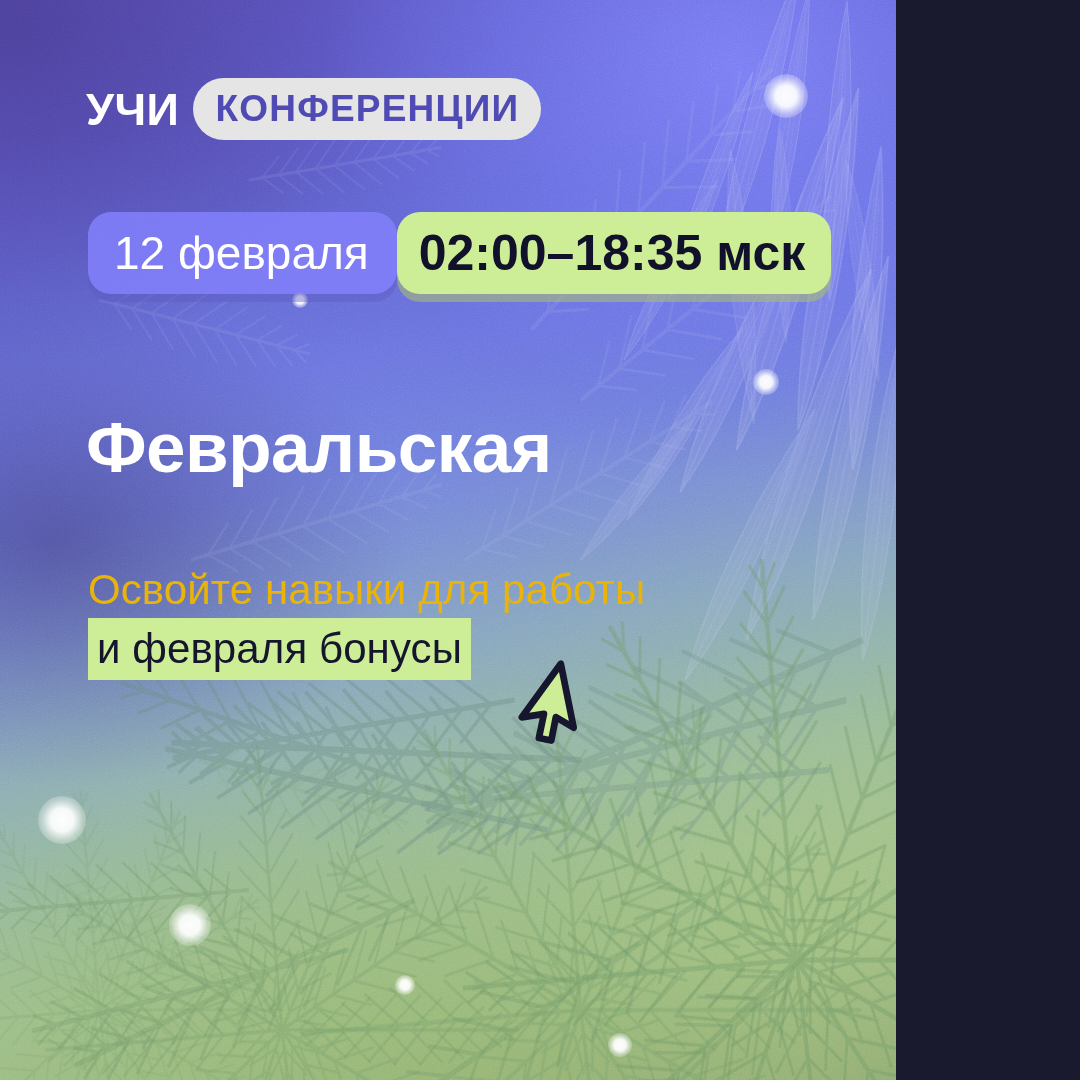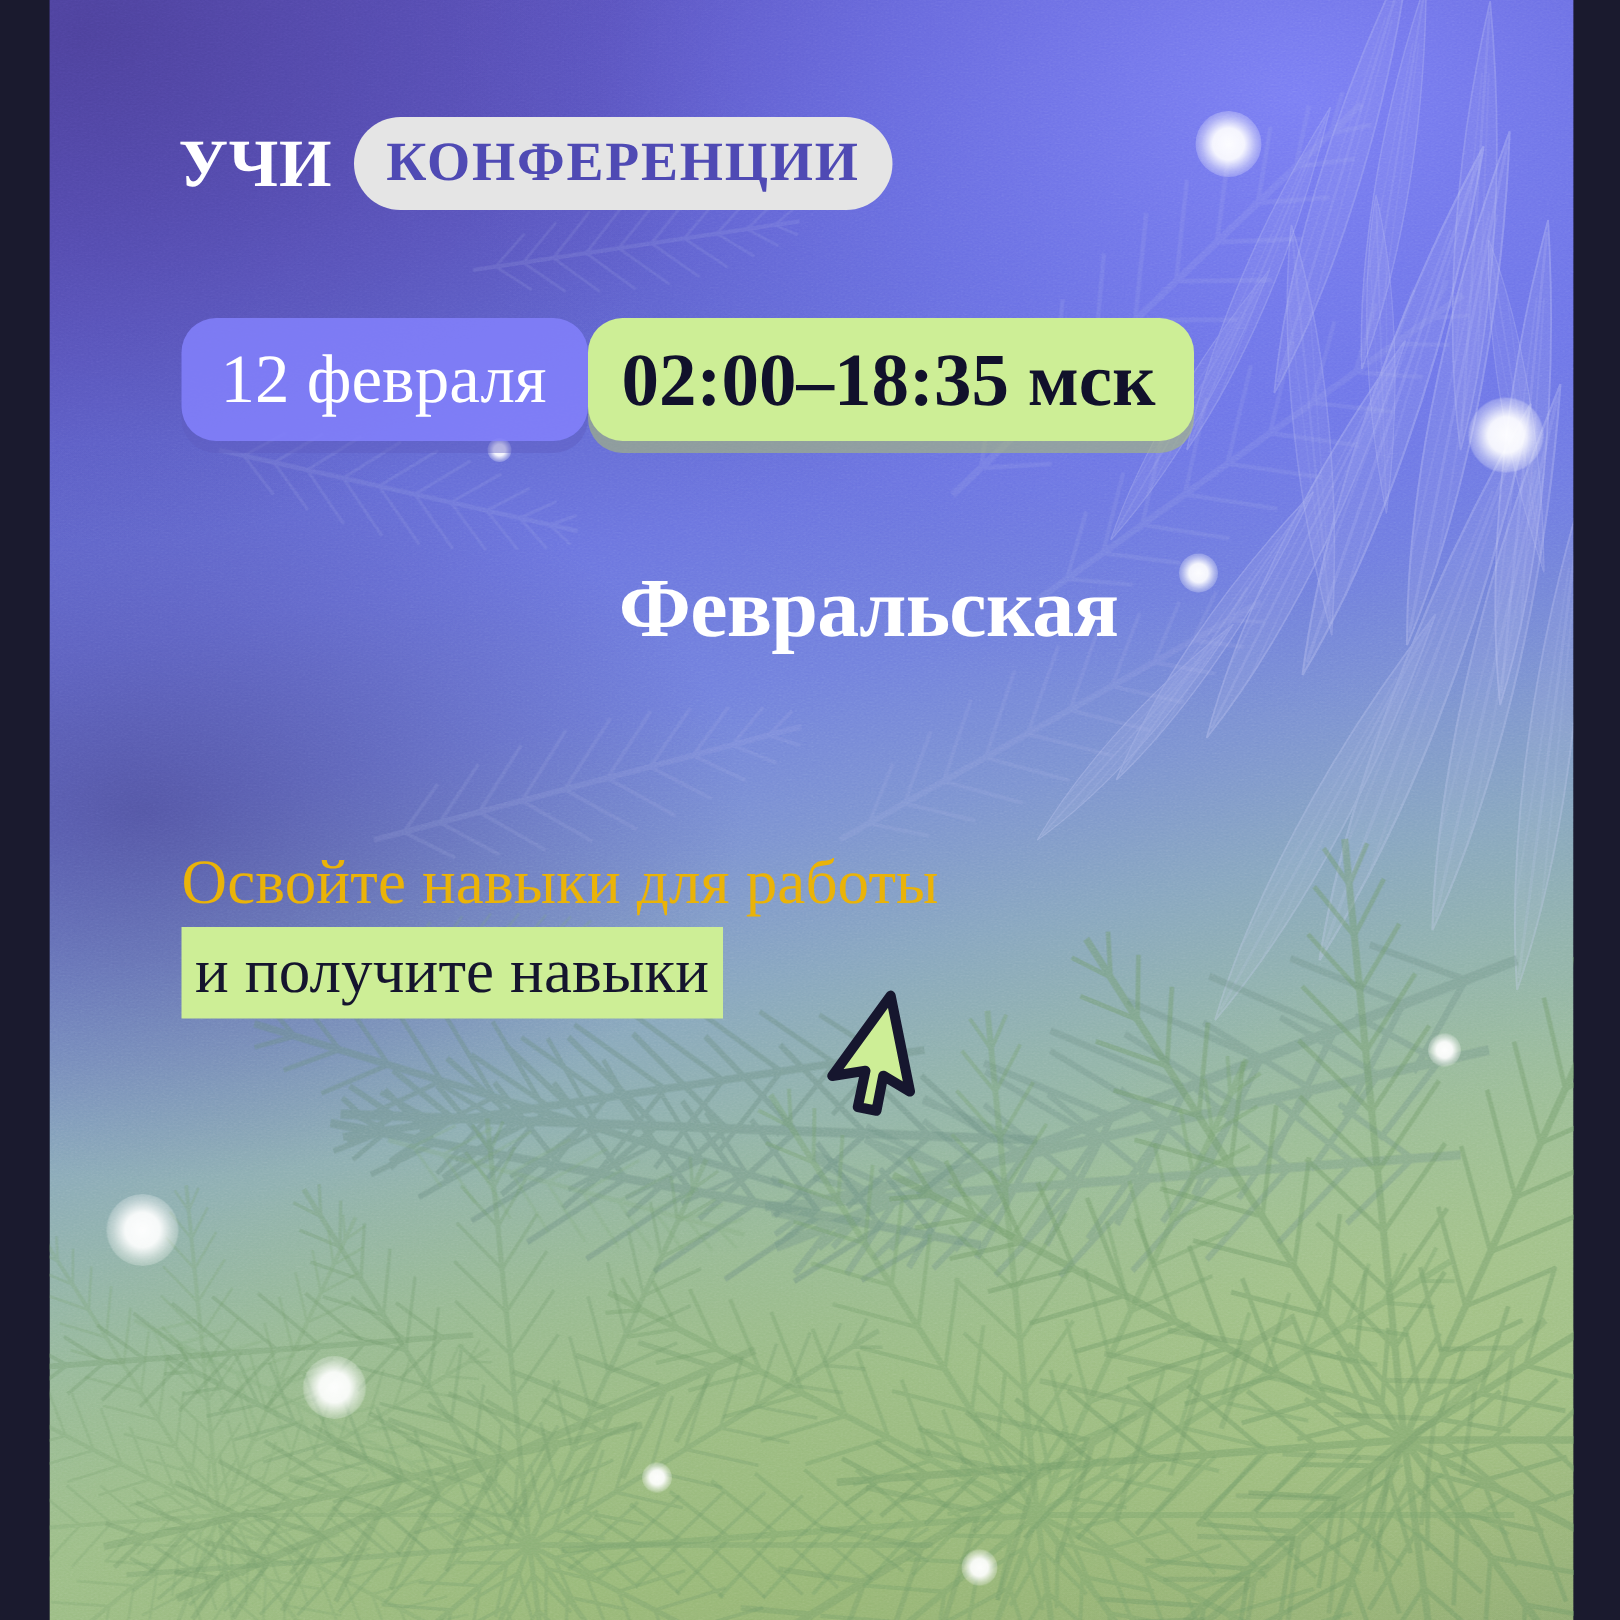--- a/index.html
+++ b/index.html
@@ -5,25 +5,24 @@
 <style>
   html, body {
     margin: 0;
     padding: 0;
     background: #1a1a2e;
   }
   * { box-sizing: border-box; }
 
   .poster {
     position: relative;
-    width: 1016px;
+    width: 896px;
     height: 1080px;
     overflow: hidden;
-    font-family: Liberation Serif, serif;
-    margin-left: 33px;
+    font-family: Liberation Sans, sans-serif;
     -webkit-font-smoothing: antialiased;
   }
 
   
   .bg-base {
     position: absolute;
     inset: 0;
     background:
       linear-gradient(168deg,
         #5a50bb 0%,
@@ -177,28 +176,27 @@
     font-size: 50px;
     font-weight: 600;
     padding: 0 26px 0 22px;
     box-shadow: 0 8px 0 0 rgba(168,186,120,0.60);
   }
 
   
   .headline {
     position: absolute;
     left: 86px;
-    top: 339px;
+    top: 362px;
     width: 920px;
     color: #ffffff;
-    font-size: 56px;
+    font-size: 71px;
     font-weight: 600;
     line-height: 1.06;
     letter-spacing: -0.5px;
-    text-align: center;
   }
   .headline .hl-line { display: block; }
 
   
   .subtitle {
     position: absolute;
     left: 88px;
     top: 562px;
     width: 640px;
   }
@@ -408,21 +406,21 @@
       <div class="badge badge-time">02:00–18:35 мск</div>
     </div>
 
     <h1 class="headline">
       <span class="hl-line">Февральская</span>
     </h1>
 
     <div class="subtitle">
       <span class="sub-line sub-line-plain">Освойте навыки для работы</span>
       <span class="sub-line sub-line-hl">
-        <span>и получите навыки</span>
+        <span>и февраля бонусы</span>
       </span>
     </div>
 
     <div class="cursor">
       <svg viewBox="0 0 100 100" xmlns="http://www.w3.org/2000/svg">
         <g transform="rotate(36 50 50)">
           <path d="M30 14 L30 83 L46.5 66.5 L57 90 L69 84.5 L58.5 62 L80 60 Z" fill="#cdee96" stroke="#16162e" stroke-width="7" stroke-linejoin="round" stroke-linecap="round"></path>
         </g>
       </svg>
     </div>

